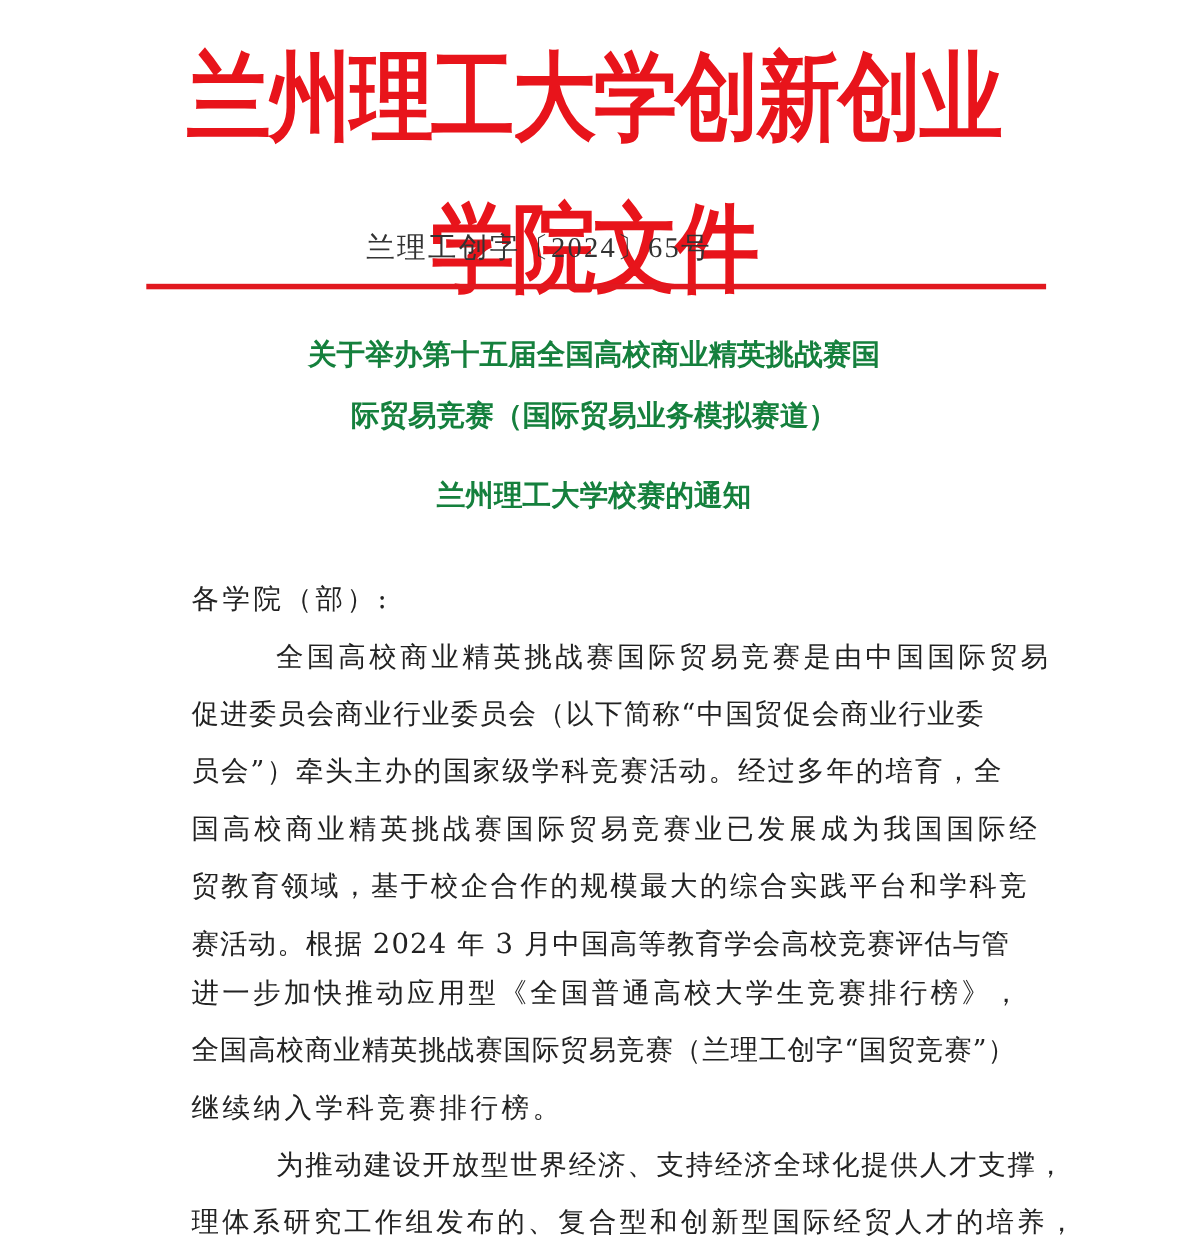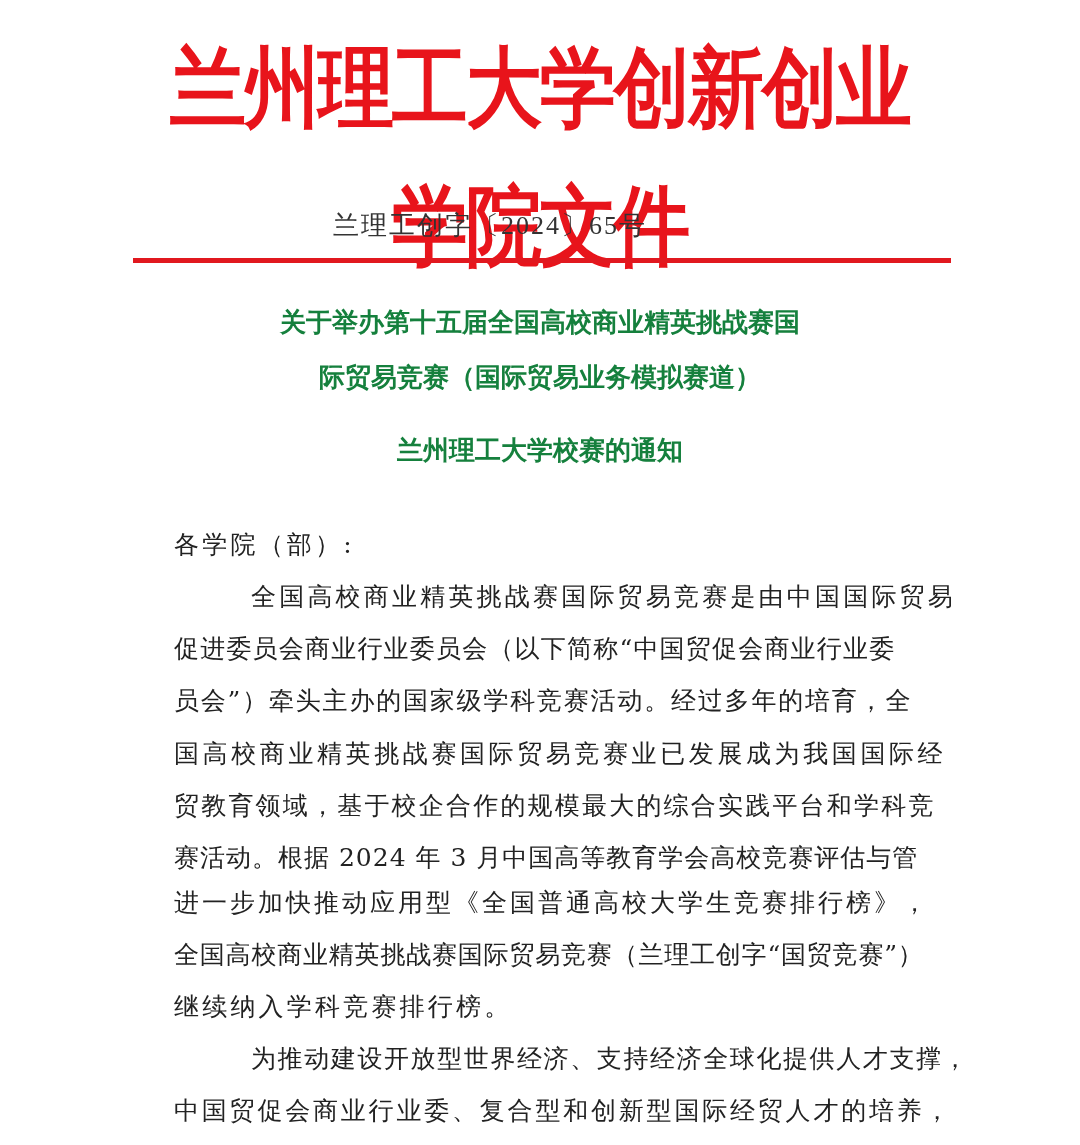--- a/index.html
+++ b/index.html
@@ -43,14 +43,14 @@
   <div class="line indent" style="top:580px">全国高校商业精英挑战赛国际贸易竞赛是由中国国际贸易</div>
   <div class="line" style="top:632px; letter-spacing:1.2px">促进委员会商业行业委员会（以下简称“中国贸促会商业行业委</div>
   <div class="line" style="top:684px; letter-spacing:1.8px">员会”）牵头主办的国家级学科竞赛活动。经过多年的培育，全</div>
   <div class="line" style="top:737px; letter-spacing:3.6px">国高校商业精英挑战赛国际贸易竞赛业已发展成为我国国际经</div>
   <div class="line" style="top:789px; letter-spacing:2.2px">贸教育领域，基于校企合作的规模最大的综合实践平台和学科竞</div>
   <div class="line" style="top:841px; letter-spacing:1.0px">赛活动。根据 2024 年 3 月中国高等教育学会高校竞赛评估与管</div>
   <div class="line" style="top:886px; letter-spacing:3.0px">进一步加快推动应用型《全国普通高校大学生竞赛排行榜》，</div>
   <div class="line" style="top:938px; letter-spacing:0.8px">全国高校商业精英挑战赛国际贸易竞赛（兰理工创字“国贸竞赛”）</div>
   <div class="line" style="top:990px">继续纳入学科竞赛排行榜。</div>
   <div class="line indent" style="top:1042px; letter-spacing:1.6px">为推动建设开放型世界经济、支持经济全球化提供人才支撑，</div>
-  <div class="line" style="top:1094px; letter-spacing:2.8px">中国贸促会商业行业委、复合型和创新型国际经贸人才的培养，</div>
+  <div class="line" style="top:1094px; letter-spacing:2.8px">理体系研究工作组发布的、复合型和创新型国际经贸人才的培养，</div>
 </div>
 
 </body></html>

